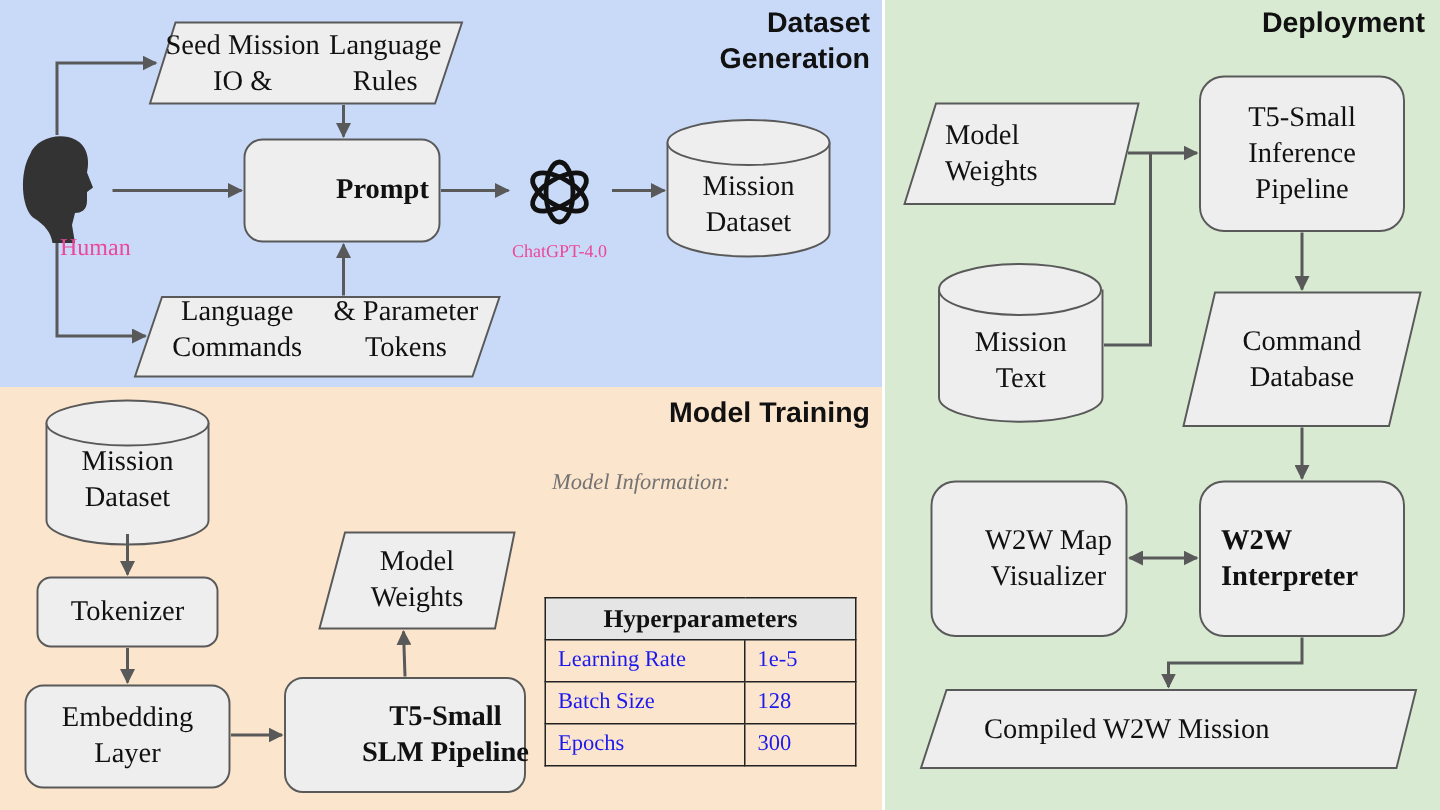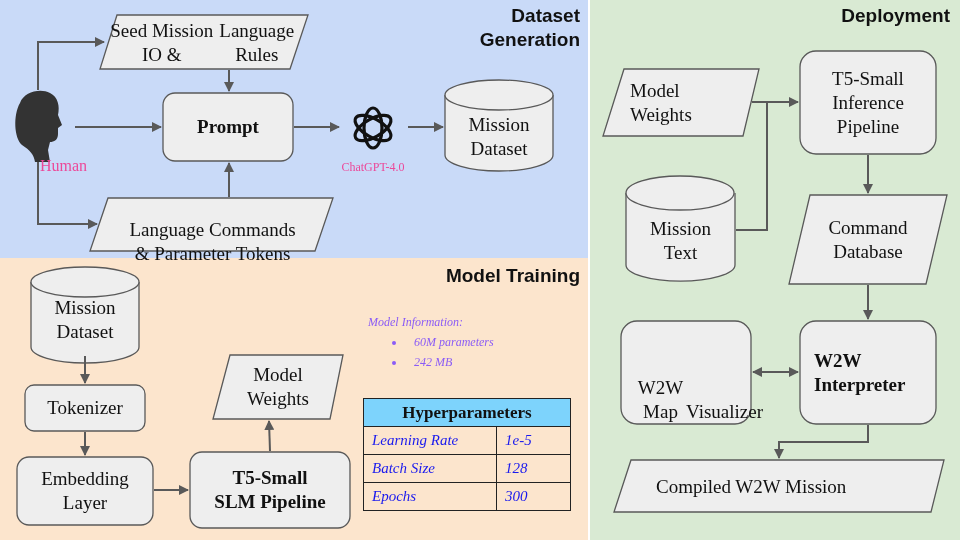--- a/index.html
+++ b/index.html
@@ -4,29 +4,29 @@
 <style>
   html, body { margin:0; padding:0; }
   body { width:960px; height:540px; position:relative; overflow:hidden; background:#ffffff; font-family:"Liberation Serif", serif; }
   .panel { position:absolute; }
   #p-dataset { left:0; top:0; width:588px; height:258px; background:#c9daf8; }
   #p-training { left:0; top:258px; width:588px; height:282px; background:#fce5cd; }
   #p-deploy { left:590px; top:0; width:370px; height:540px; background:#d9ead3; }
   .ptitle { position:absolute; font-family:"Liberation Sans", sans-serif; font-weight:bold; font-size:19px; color:#111; text-align:right; line-height:24px; }
   svg#diagram { position:absolute; left:0; top:0; width:960px; height:540px; }
   .lbl { position:absolute; display:flex; align-items:center; justify-content:center; text-align:center; font-size:19px; line-height:24px; color:#111; }
-  .bold { font-weight:bold; }
+  .bold { font-weight:bold;padding-left:27px; }
   .blue { color:#ec4899; }
-  .info { position:absolute; left:368px; top:312px; font-style:italic; font-size:12px; color:#8b5cf6; line-height:20px; }
+  .info { position:absolute; left:368px; top:312px; font-style:italic; font-size:15px; color:#737373; line-height:20px; }
   .info ul { margin:0; padding-left:38px; }
   .info li { list-style:disc; padding-left:8px; }
   table.hp { position:absolute; left:363px; top:398px; width:208px; border-collapse:collapse; font-size:15px; }
   table.hp td, table.hp th { border:1.5px solid #222; height:27px; padding:0 8px; text-align:left; }
-  table.hp th { background:#7dd3fc; font-size:17px; text-align:center; font-weight:bold; color:#111; }
-  table.hp td { background:#fce5cd; color:#1a1aee;font-style:italic; }
+  table.hp th { background:#e5e5e5; font-size:17px; text-align:center; font-weight:bold; color:#111; }
+  table.hp td { background:#fce5cd; color:#1a1aee; }
 </style>
 </head>
 <body>
 
 <div class="panel" id="p-dataset"></div>
 <div class="panel" id="p-training"></div>
 <div class="panel" id="p-deploy"></div>
 
 <svg id="diagram" viewBox="0 0 960 540">
   <defs>
@@ -103,21 +103,21 @@
 </div>
 <div class="ptitle" style="right:380px;top:264px;">Model Training</div>
 <div class="ptitle" style="right:10px;top:4px;">Deployment</div>
 
 <div class="lbl blue" style="left:40px;top:155px;width:66px;height:22px;font-size:16px;justify-content:flex-start;">Human</div>
 <div class="lbl" style="left:110px;top:17px;width:190px;height:52px;flex-direction:row;">
   <div>Seed Mission IO &amp;</div>
   <div>Language Rules</div>
 </div>
 <div class="lbl bold" style="left:163px;top:93px;width:130px;height:68px;">Prompt</div>
-<div class="lbl" style="left:100px;top:216px;width:225px;height:52px;flex-direction:column;">
+<div class="lbl" style="left:100px;top:194px;width:225px;height:52px;flex-direction:row;">
   <div>Language Commands</div>
   <div>&amp; Parameter Tokens</div>
 </div>
 <div class="lbl blue" style="left:315px;top:156px;width:116px;height:22px;font-size:12px;">ChatGPT-4.0</div>
 <div class="lbl" style="left:445px;top:112px;width:108px;height:50px;flex-direction:column;">
   <div>Mission</div>
   <div>Dataset</div>
 </div>
 
 <div class="lbl" style="left:31px;top:295px;width:108px;height:50px;flex-direction:column;">
@@ -133,24 +133,20 @@
   <div>T5-Small</div>
   <div>SLM Pipeline</div>
 </div>
 <div class="lbl" style="left:222px;top:362px;width:112px;height:50px;flex-direction:column;">
   <div>Model</div>
   <div>Weights</div>
 </div>
 
 <div class="info">
   <div>Model Information:</div>
-  <ul>
-    <li>60M parameters</li>
-    <li>242 MB</li>
-  </ul>
 </div>
 
 <table class="hp">
   <tbody>
       <tr>
         <th colspan="2">Hyperparameters</th>
       </tr>
   <tr>
     <td style="width:116px;">Learning Rate</td>
     <td>1e-5</td>
@@ -176,21 +172,21 @@
 </div>
 <div class="lbl" style="left:800px;top:51px;width:136px;height:103px;flex-direction:column;">
   <div>T5-Small</div>
   <div>Inference</div>
   <div>Pipeline</div>
 </div>
 <div class="lbl" style="left:800px;top:214px;width:136px;height:52px;flex-direction:column;">
   <div>Command</div>
   <div>Database</div>
 </div>
-<div class="lbl" style="left:621px;top:321px;width:142px;height:103px;flex-direction:row;align-items:flex-end;padding-left:14px;box-sizing:border-box;">
+<div class="lbl" style="left:621px;top:321px;width:142px;height:103px;flex-direction:column;align-items:center;padding-left:14px;box-sizing:border-box;">
   <div>W2W Map</div>
   <div>Visualizer</div>
 </div>
 <div class="lbl bold" style="left:800px;top:321px;width:136px;height:103px;flex-direction:column;align-items:flex-start;padding-left:14px;box-sizing:border-box;">
   <div>W2W</div>
   <div>Interpreter</div>
 </div>
 <div class="lbl" style="left:620px;top:462px;width:320px;height:50px;justify-content:flex-start;padding-left:36px;box-sizing:border-box;">Compiled W2W Mission</div>
 
 </body></html>

